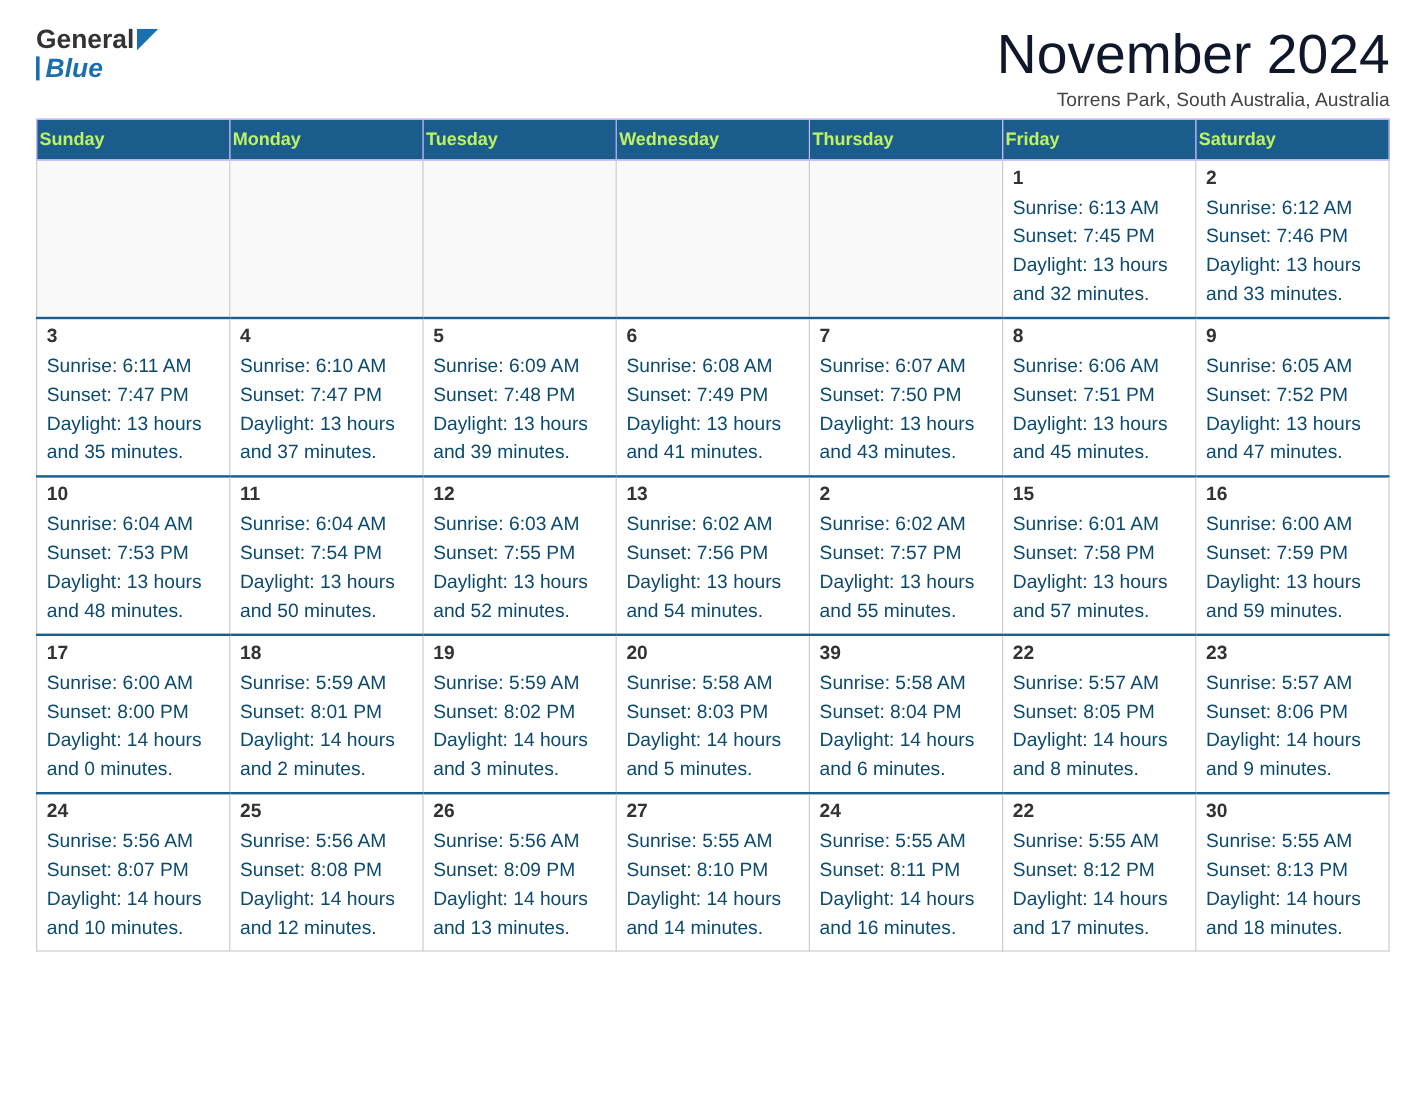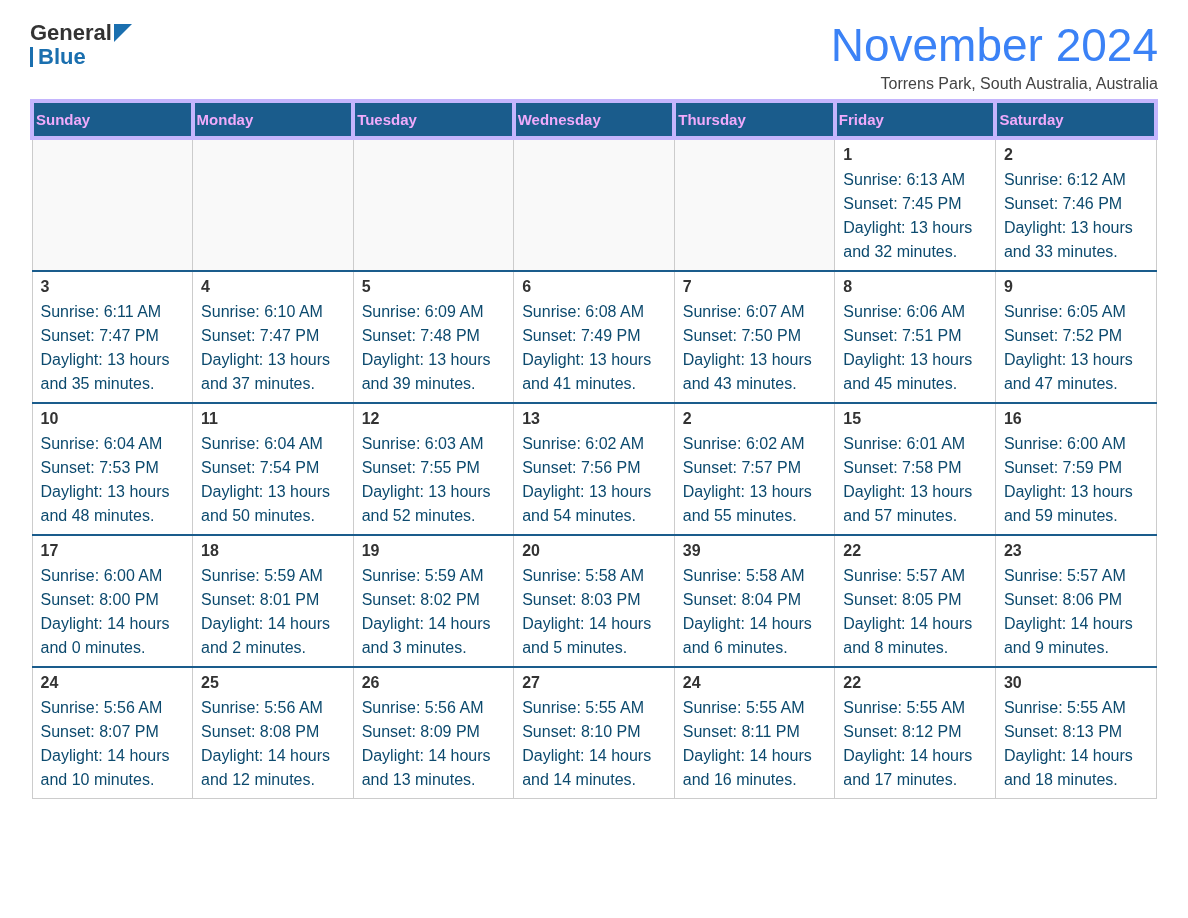--- a/index.html
+++ b/index.html
@@ -29,42 +29,42 @@
       display: flex;
       align-items: center;
       margin-top: -4px;
     }
     .title-area {
       text-align: right;
     }
     .main-title {
       font-size: 46px;
       font-weight: 300;
-      color: #3b82f6;
+      color: #0f172a;
       line-height: 1.1;
     }
     .subtitle {
       font-size: 16px;
       color: #444;
       font-weight: normal;
       margin-top: 4px;
     }
     .calendar {
       width: 100%;
       border-collapse: collapse;
       border: 1px solid #aaa;
     }
     .calendar th {
       background: #1a5c8c;
-      color: #f0abfc;
+      color: #bef264;
       font-size: 15px;
       font-weight: bold;
       padding: 8px 2px;
       text-align: left;
-      border: 4px solid #c4b5fd;
+      border: 1px solid #c4b5fd;
     }
     .calendar td {
       vertical-align: top;
       padding: 6px 8px;
       border: 1px solid #ccc;
       width: calc(100% / 7);
       min-height: 100px;
       font-size: 12.5px;
       color: #333;
       background: #fff;
@@ -92,21 +92,21 @@
 <body>
 
 <div class="header-area">
   <div class="logo-wrapper">
     <div class="logo-row1">
       <span style="font-size:22px;font-weight:bold;color:#333;">General</span>
       <svg width="18" height="18" viewBox="0 0 18 18" style="margin-left:2px;margin-top:0px;">
         <polygon points="0,0 18,0 0,18" fill="#1a6faf"></polygon>
       </svg>
     </div>
-    <div class="logo-row2" style="margin-top:-2px;">
+    <div class="logo-row2" style="margin-top:-2px;font-style:italic;">
       <div style="width:3px;height:20px;background:#1a6faf;margin-right:5px;"></div>
       <span style="font-size:22px;font-weight:bold;color:#1a6faf;">Blue</span>
     </div>
   </div>
   <div class="title-area">
     <div class="main-title">November 2024</div>
     <div class="subtitle">Torrens Park, South Australia, Australia</div>
   </div>
 </div>
 

